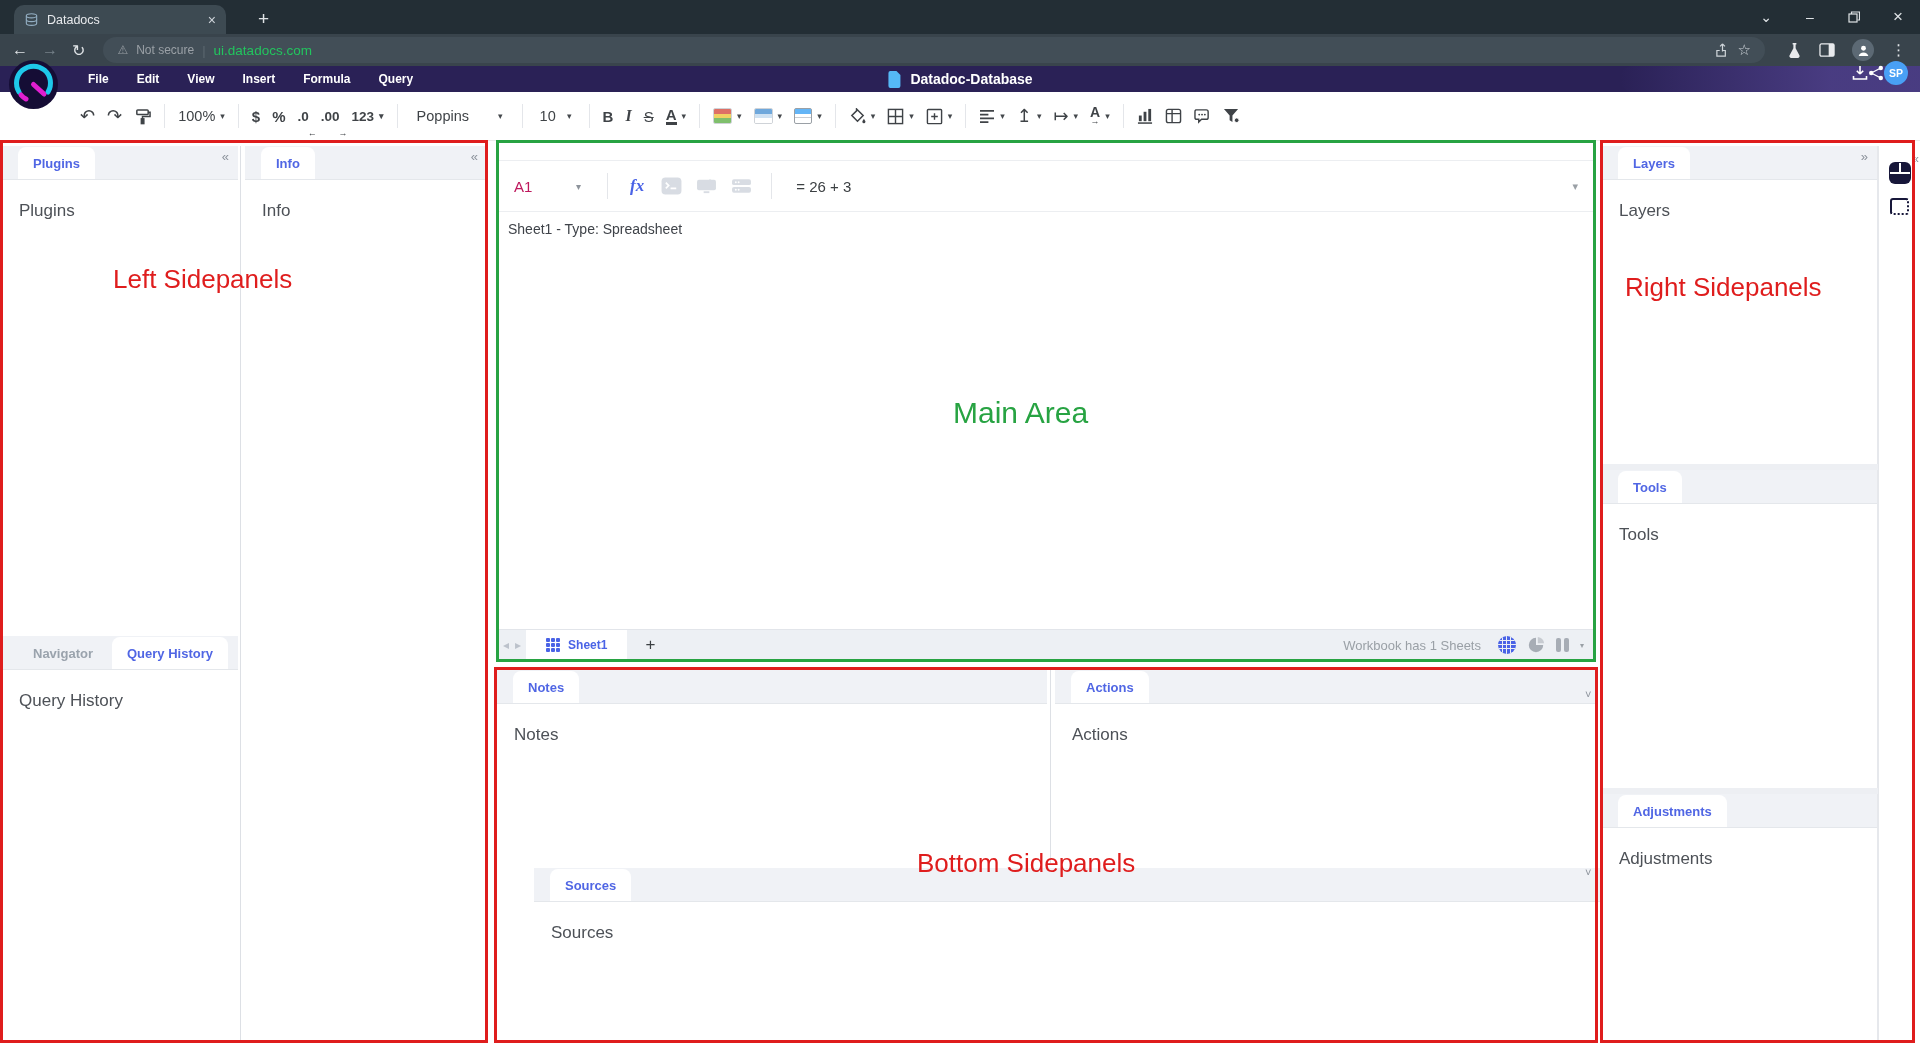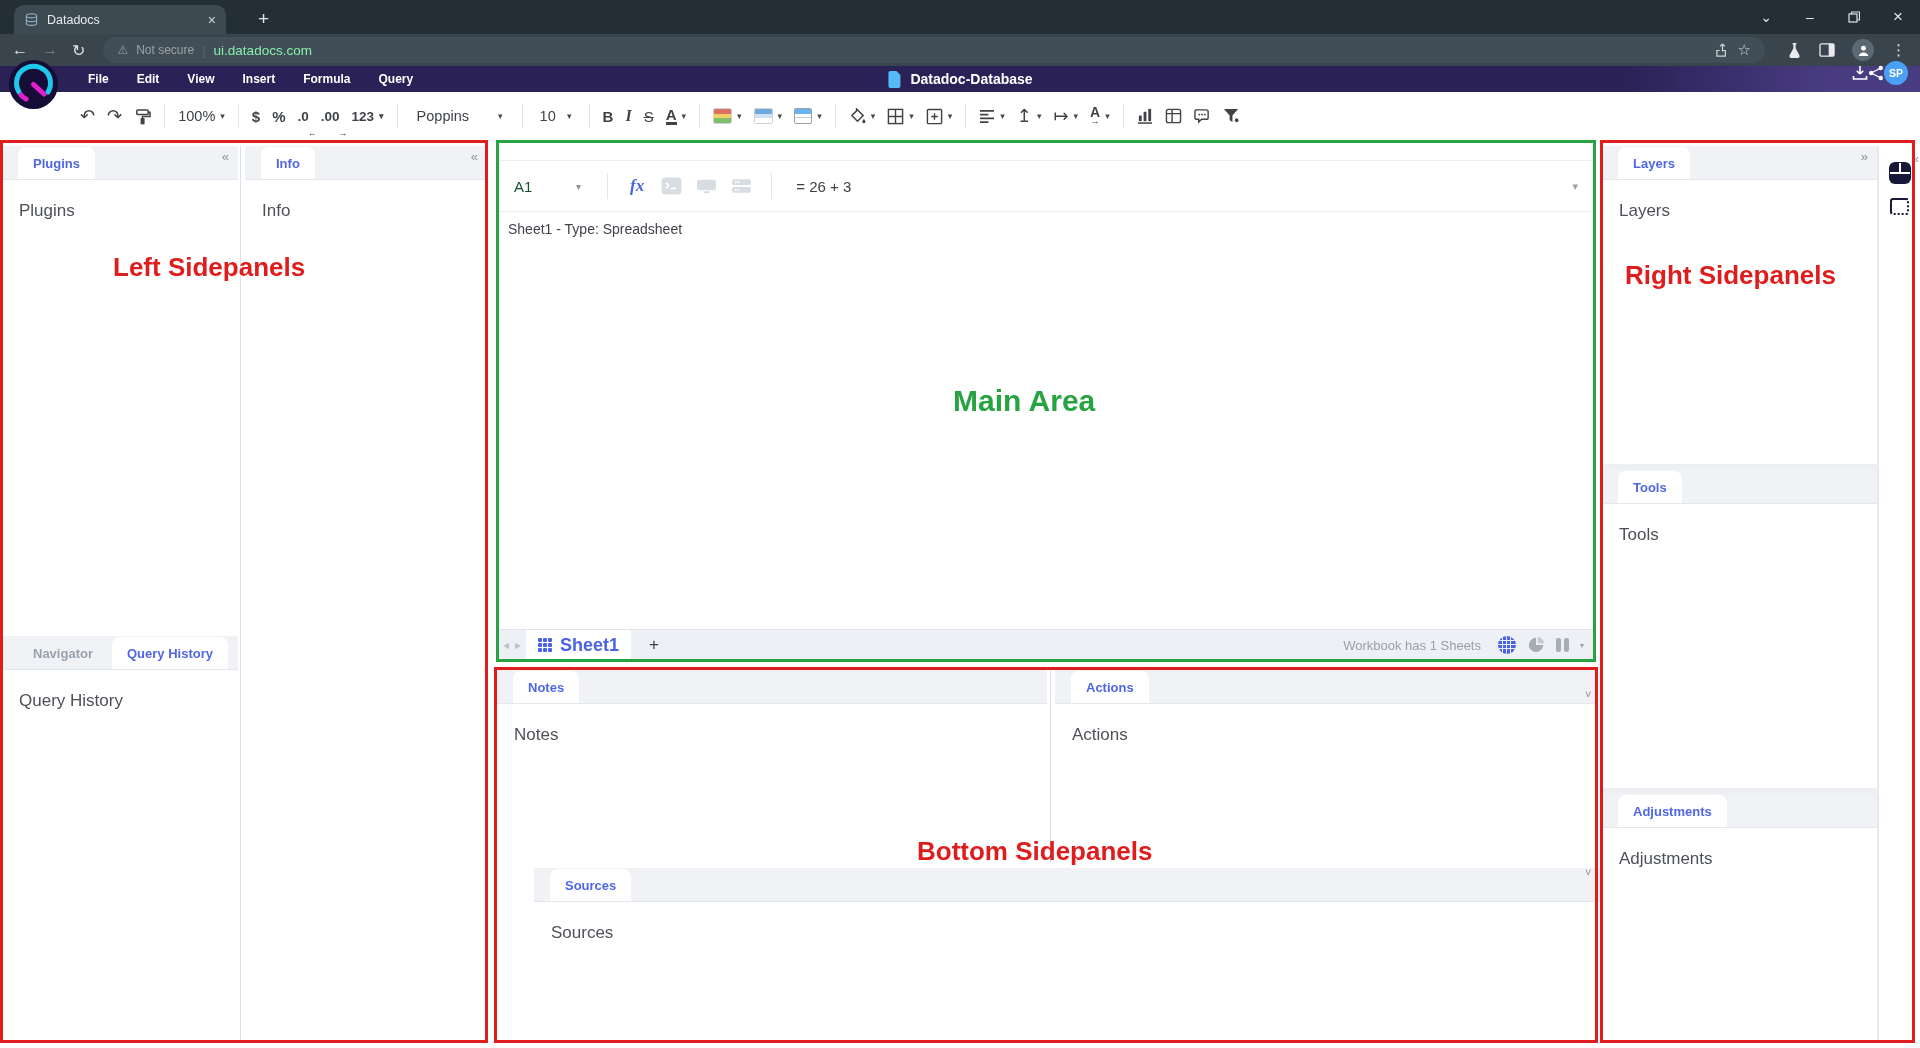--- a/index.html
+++ b/index.html
@@ -19,21 +19,21 @@
   
   .navbar { position:absolute; left:0; top:34px; width:100%; height:32px; background:#39444c;
             display:flex; align-items:center; padding:0 12px; gap:14px; color:#dfe3e6; }
   .nav-g { font-size:16px; }
   .nav-fwd { color:#76828a; }
   .omnibox { flex:1; height:26px; border-radius:13px; background:#424e57; display:flex;
              align-items:center; gap:8px; padding:0 14px; margin-left:4px; }
   .omni-warn { color:#9aa0a6; font-size:12px; }
   .omni-label { color:#9aa0a6; font-size:12px; }
   .omni-pipe { color:#5c6870; font-size:13px; }
-  .omni-url { color:#86efac; font-size:13.5px; }
+  .omni-url { color:#22c55e; font-size:13.5px; }
   .omni-spacer { flex:1; }
   .nav-right { display:flex; gap:17px; align-items:center; margin-left:8px; margin-right:2px; }
   .avatar-chrome { width:22px; height:22px; border-radius:50%; background:#5c6974; display:flex; align-items:center; justify-content:center; }
 
   
   .appbar { position:absolute; left:0; top:66px; width:100%; height:26px; background:#2a2156; }
   .app-grad { position:absolute; right:0; top:66px; width:300px; height:26px;
               background:linear-gradient(90deg, rgba(130,110,210,0) 0%, rgba(130,110,210,0.35) 70%);
               border-radius:13px 0 0 13px; }
   .menus { position:absolute; left:88px; top:66px; height:26px; display:flex; gap:28px; align-items:center; }
@@ -75,33 +75,33 @@
   .ptab-inactive { background:transparent; color:#9aa3ad; font-weight:700;margin-top:16px; }
   .pcollapse { position:absolute; right:9px; top:3px; color:#8b929b; font-size:13px; }
   .pbody { padding:21px 17px; font-size:17px; color:#4d5157; }
   .vline { position:absolute; width:1px; background:#dde0e5; }
   .hgap { position:absolute; background:#edeff3; }
 
   
   .main-area { position:absolute; left:498px; top:143px; width:1096px; height:517px; background:#fff; }
   .fbar { height:52px; margin-top:17px; border-top:1px solid #eceef1; border-bottom:1px solid #eceef1;
           display:flex; align-items:center; padding:0 16px; }
-  .cellref { font-size:15px; color:#14532d; width:62px; }
+  .cellref { font-size:15px; color:#be185d; width:62px; }
   .fbar-caret1 { color:#8d939b; font-size:10px; margin-right:14px; }
   .fsep { width:1px; height:26px; background:#e4e6ea; margin:0 12px; }
   .fx { color:#4a63e6; font-family:"Liberation Serif", serif; font-style:italic; font-weight:700; font-size:17px; margin:0 10px; }
   .gicon { margin:0 7px; opacity:0.9; }
   .fexpr { font-size:15px; color:#3c4043; margin-left:12px; }
   .fbar-caret2 { margin-left:auto; color:#9aa0a6; font-size:11px; }
   .canvas-text { padding:9px 10px; font-size:14px; color:#3f4349; }
   .sheetbar { position:absolute; left:0; right:0; bottom:0; height:31px; background:#edf0f4;
               border-top:1px solid #e2e5ea; display:flex; align-items:center; }
   .sheet-arrows { color:#bcc2cb; font-size:12px; padding:0 5px; display:flex; gap:6px; }
-  .sheettab { background:#fff; height:100%; display:flex; align-items:center; gap:8px; padding:0 12px;
-              color:#4a63e6; font-weight:700; font-size:18px; }
+  .sheettab { background:#fff; height:100%; display:flex; align-items:center; gap:8px; padding:0 20px;
+              color:#4a63e6; font-weight:700; font-size:12px; }
   .grid9 { display:grid; grid-template-columns:repeat(3,4px); grid-gap:1px; }
   .grid9 i { width:4px; height:4px; background:#4a63e6; border-radius:1px; }
   .addsheet { color:#3c4043; font-size:17px; margin-left:18px; }
   .wb-right { margin-left:auto; display:flex; align-items:center; gap:11px; padding-right:10px; }
   .wb-status { color:#9aa0a6; font-size:13px; margin-right:6px; }
   .wb-globe { width:18px; height:18px; border-radius:50%; background:#4a63e6; position:relative; overflow:hidden; }
   .wb-globe::before { content:""; position:absolute; inset:0;
      background:linear-gradient(90deg, transparent 0 4px, #edf0f4 4px 5px, transparent 5px 8px, #edf0f4 8px 9px, transparent 9px 12px, #edf0f4 12px 13px, transparent 13px),
                 linear-gradient(180deg, transparent 0 4px, #edf0f4 4px 5px, transparent 5px 8px, #edf0f4 8px 9px, transparent 9px 12px, #edf0f4 12px 13px, transparent 13px); }
   .wb-cols { display:flex; gap:3px; align-items:flex-end; }
@@ -110,21 +110,21 @@
 
   
   .iconstrip { position:absolute; left:1878px; top:146px; width:42px; height:896px; background:#fff;
                border-left:1px solid #e6e8ec; display:flex; flex-direction:column; align-items:center; padding-top:16px; gap:14px; }
   .strip2 { width:19px; height:17px; border-top:2px solid #17173a; border-left:2px solid #17173a;
             border-right:2px dotted #17173a; border-bottom:2px dotted #17173a; border-radius:3px; }
   .strip-collapse { position:absolute; right:1px; top:6px; color:#8b929b; font-size:12px; }
 
   
   .anno { position:absolute; pointer-events:none; z-index:60; }
-  .anno-label { position:absolute; pointer-events:none; z-index:61; font-weight:700; }
+  .anno-label { position:absolute; pointer-events:none; z-index:61; font-weight:400;margin-top:12px; }
   .tiny-collapse { position:absolute; z-index:40; color:#8b929b; font-size:11px; }
 
   svg { display:block; }
 </style>
 </head>
 <body>
 
 <div class="tabstrip">
   <div class="btab">
     <span>

